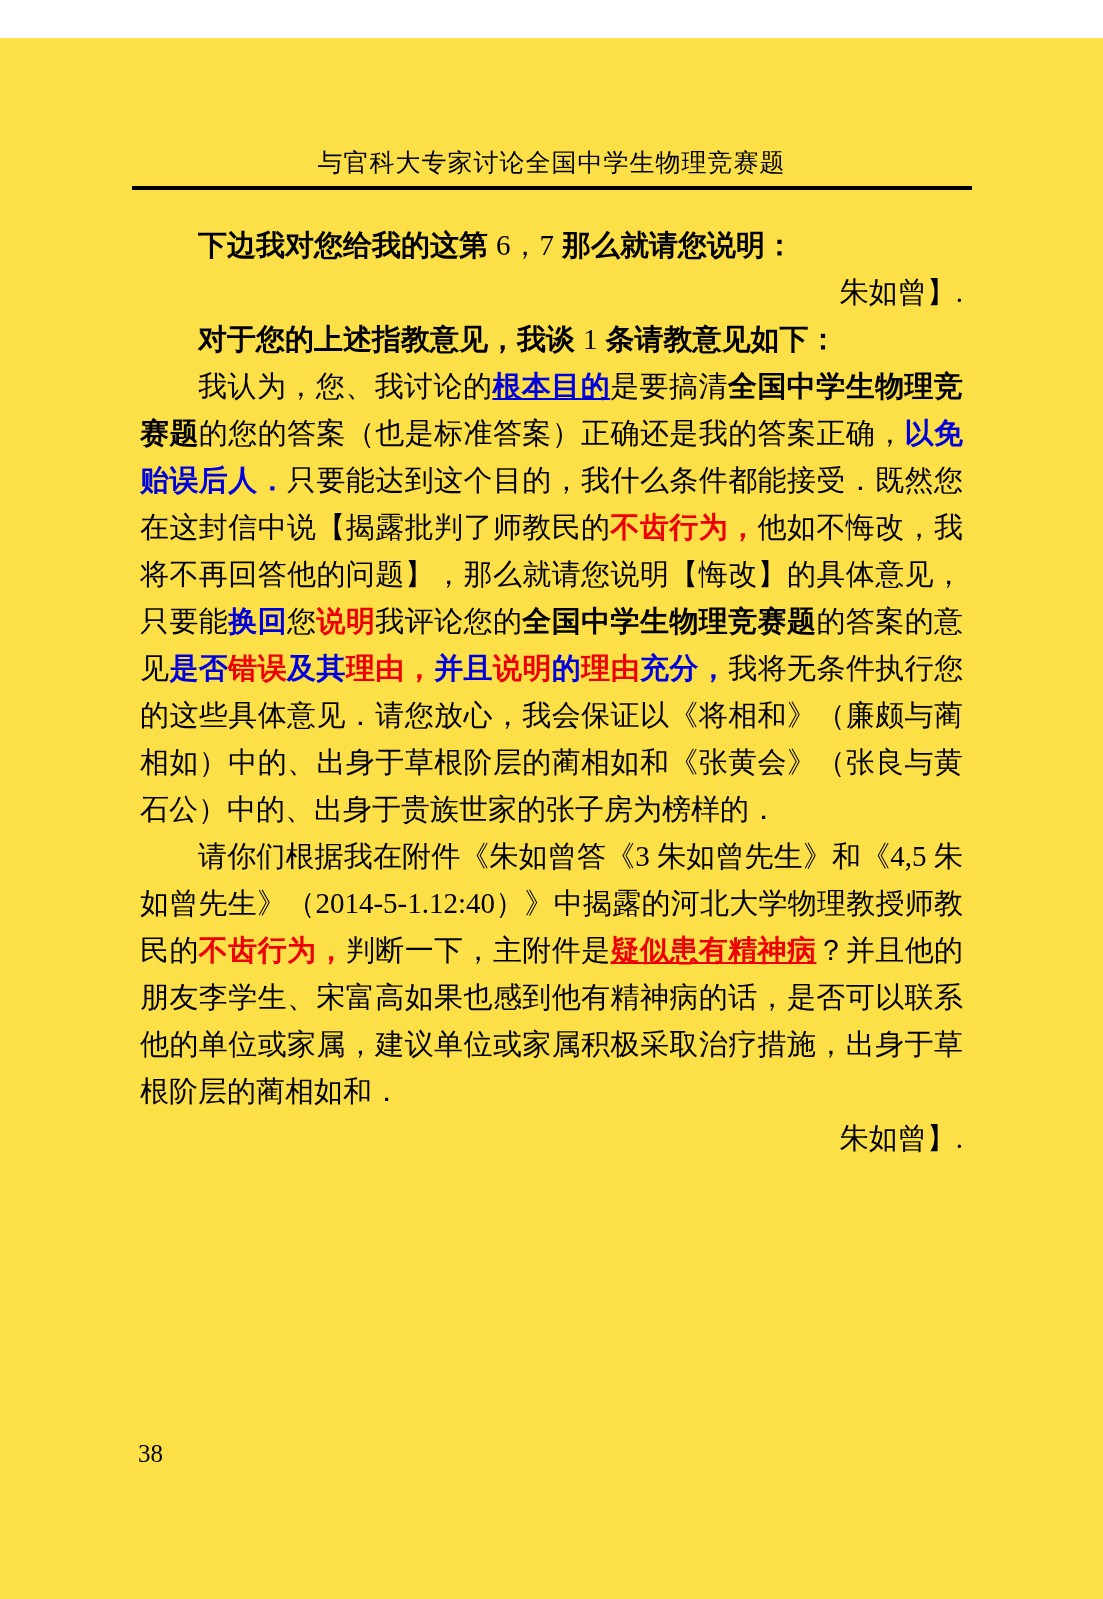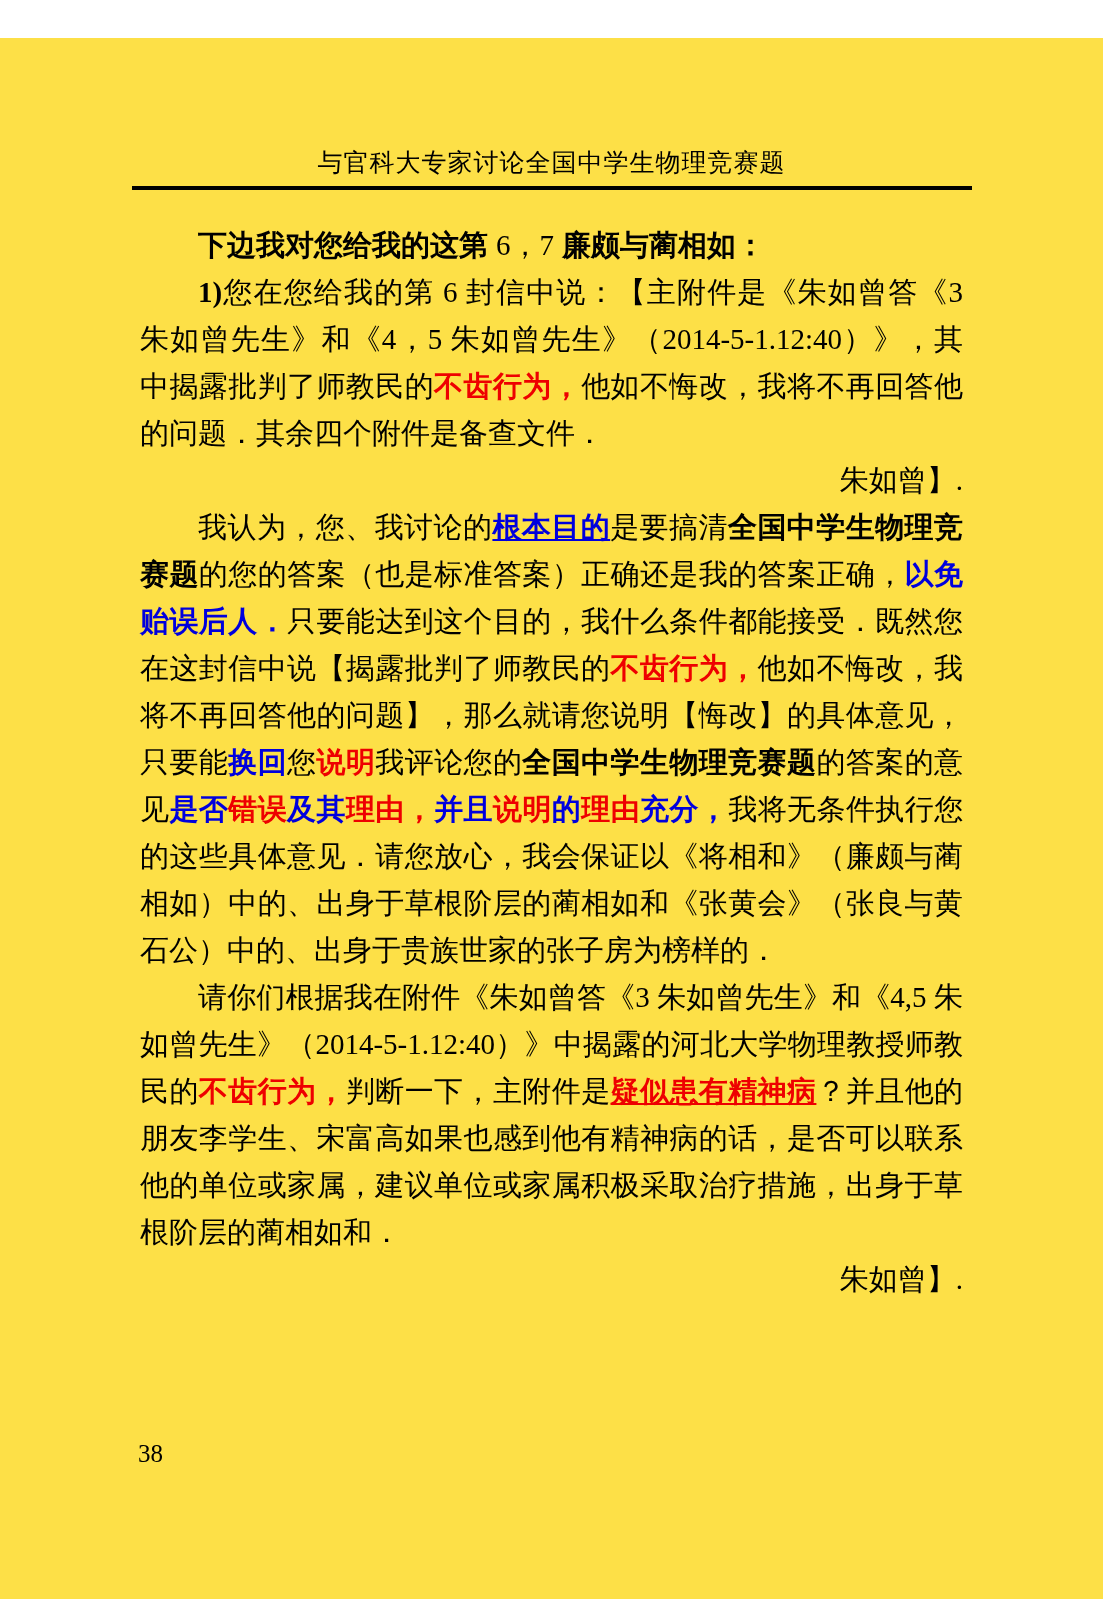--- a/index.html
+++ b/index.html
@@ -91,22 +91,22 @@
 </head>
 <body>
 
 <div class="page">
   <div class="running-head">
     <div class="header-title">与官科大专家讨论全国中学生物理竞赛题</div>
     <div class="header-rule"></div>
   </div>
 
   <div class="content" id="doc-body">
-      <p class="block block-heading"><span class="seg-hei">下边我对您给我的这第 </span><span class="seg-headnum">6，7</span><span class="seg-hei"> 廉颇与蔺相如：</span></p>
-      <p class="block block-para"><span class="seg-boldnum">1)</span><span class="seg-plain">您在您给我的第 6 封信中说：【主附件是《朱如曾答《3 朱如曾先生》和《4，5 朱如曾先生》（2014-5-1.12:40）》，其中揭露批判了师教民的</span><span class="seg-red">不齿行为，</span><span class="seg-plain">他如不悔改，我将不再回答他的问题．其余四个附件是备查文件．</span></p>
+      <p class="block block-heading"><span class="seg-hei">下边我对您给我的这第 </span><span class="seg-headnum">6，7</span><span class="seg-hei"> 那么就请您说明：</span></p>
       <p class="block block-center"><span class="seg-plain">朱如曾】.</span></p>
+      <p class="block block-heading"><span class="seg-hei">对于您的上述指教意见，我谈 </span><span class="seg-headnum">1</span><span class="seg-hei"> 条请教意见如下：</span></p>
       <p class="block block-para"><span class="seg-plain">我认为，您、我讨论的</span><span class="seg-blueu">根本目的</span><span class="seg-plain">是要搞清</span><span class="seg-hei">全国中学生物理竞赛题</span><span class="seg-plain">的您的答案（也是标准答案）正确还是我的答案正确，</span><span class="seg-blue">以免贻误后人．</span><span class="seg-plain">只要能达到这个目的，我什么条件都能接受．既然您在这封信中说【揭露批判了师教民的</span><span class="seg-red">不齿行为，</span><span class="seg-plain">他如不悔改，我将不再回答他的问题】，那么就请您说明【悔改】的具体意见，只要能</span><span class="seg-blue">换回</span><span class="seg-plain">您</span><span class="seg-red">说明</span><span class="seg-plain">我评论您的</span><span class="seg-hei">全国中学生物理竞赛题</span><span class="seg-plain">的答案的意见</span><span class="seg-blue">是否</span><span class="seg-red">错误</span><span class="seg-blue">及其</span><span class="seg-red">理由，</span><span class="seg-blue">并且</span><span class="seg-red">说明</span><span class="seg-blue">的</span><span class="seg-red">理由</span><span class="seg-blue">充分，</span><span class="seg-plain">我将无条件执行您的这些具体意见．请您放心，我会保证以《将相和》（廉颇与蔺相如）中的、出身于草根阶层的蔺相如和《张黄会》（张良与黄石公）中的、出身于贵族世家的张子房为榜样的．</span></p>
       <p class="block block-para"><span class="seg-plain">请你们根据我在附件《朱如曾答《3 朱如曾先生》和《4,5 朱如曾先生》（2014-5-1.12:40）》中揭露的河北大学物理教授师教民的</span><span class="seg-red">不齿行为，</span><span class="seg-plain">判断一下，主附件是</span><span class="seg-redu">疑似患有精神病</span><span class="seg-plain">？并且他的朋友李学生、宋富高如果也感到他有精神病的话，是否可以联系他的单位或家属，建议单位或家属积极采取治疗措施，出身于草根阶层的蔺相如和．</span></p>
       <p class="block block-center"><span class="seg-plain">朱如曾】.</span></p>
     </div>
 
   <div class="page-number">38</div>
 </div>
 
 </body></html>

